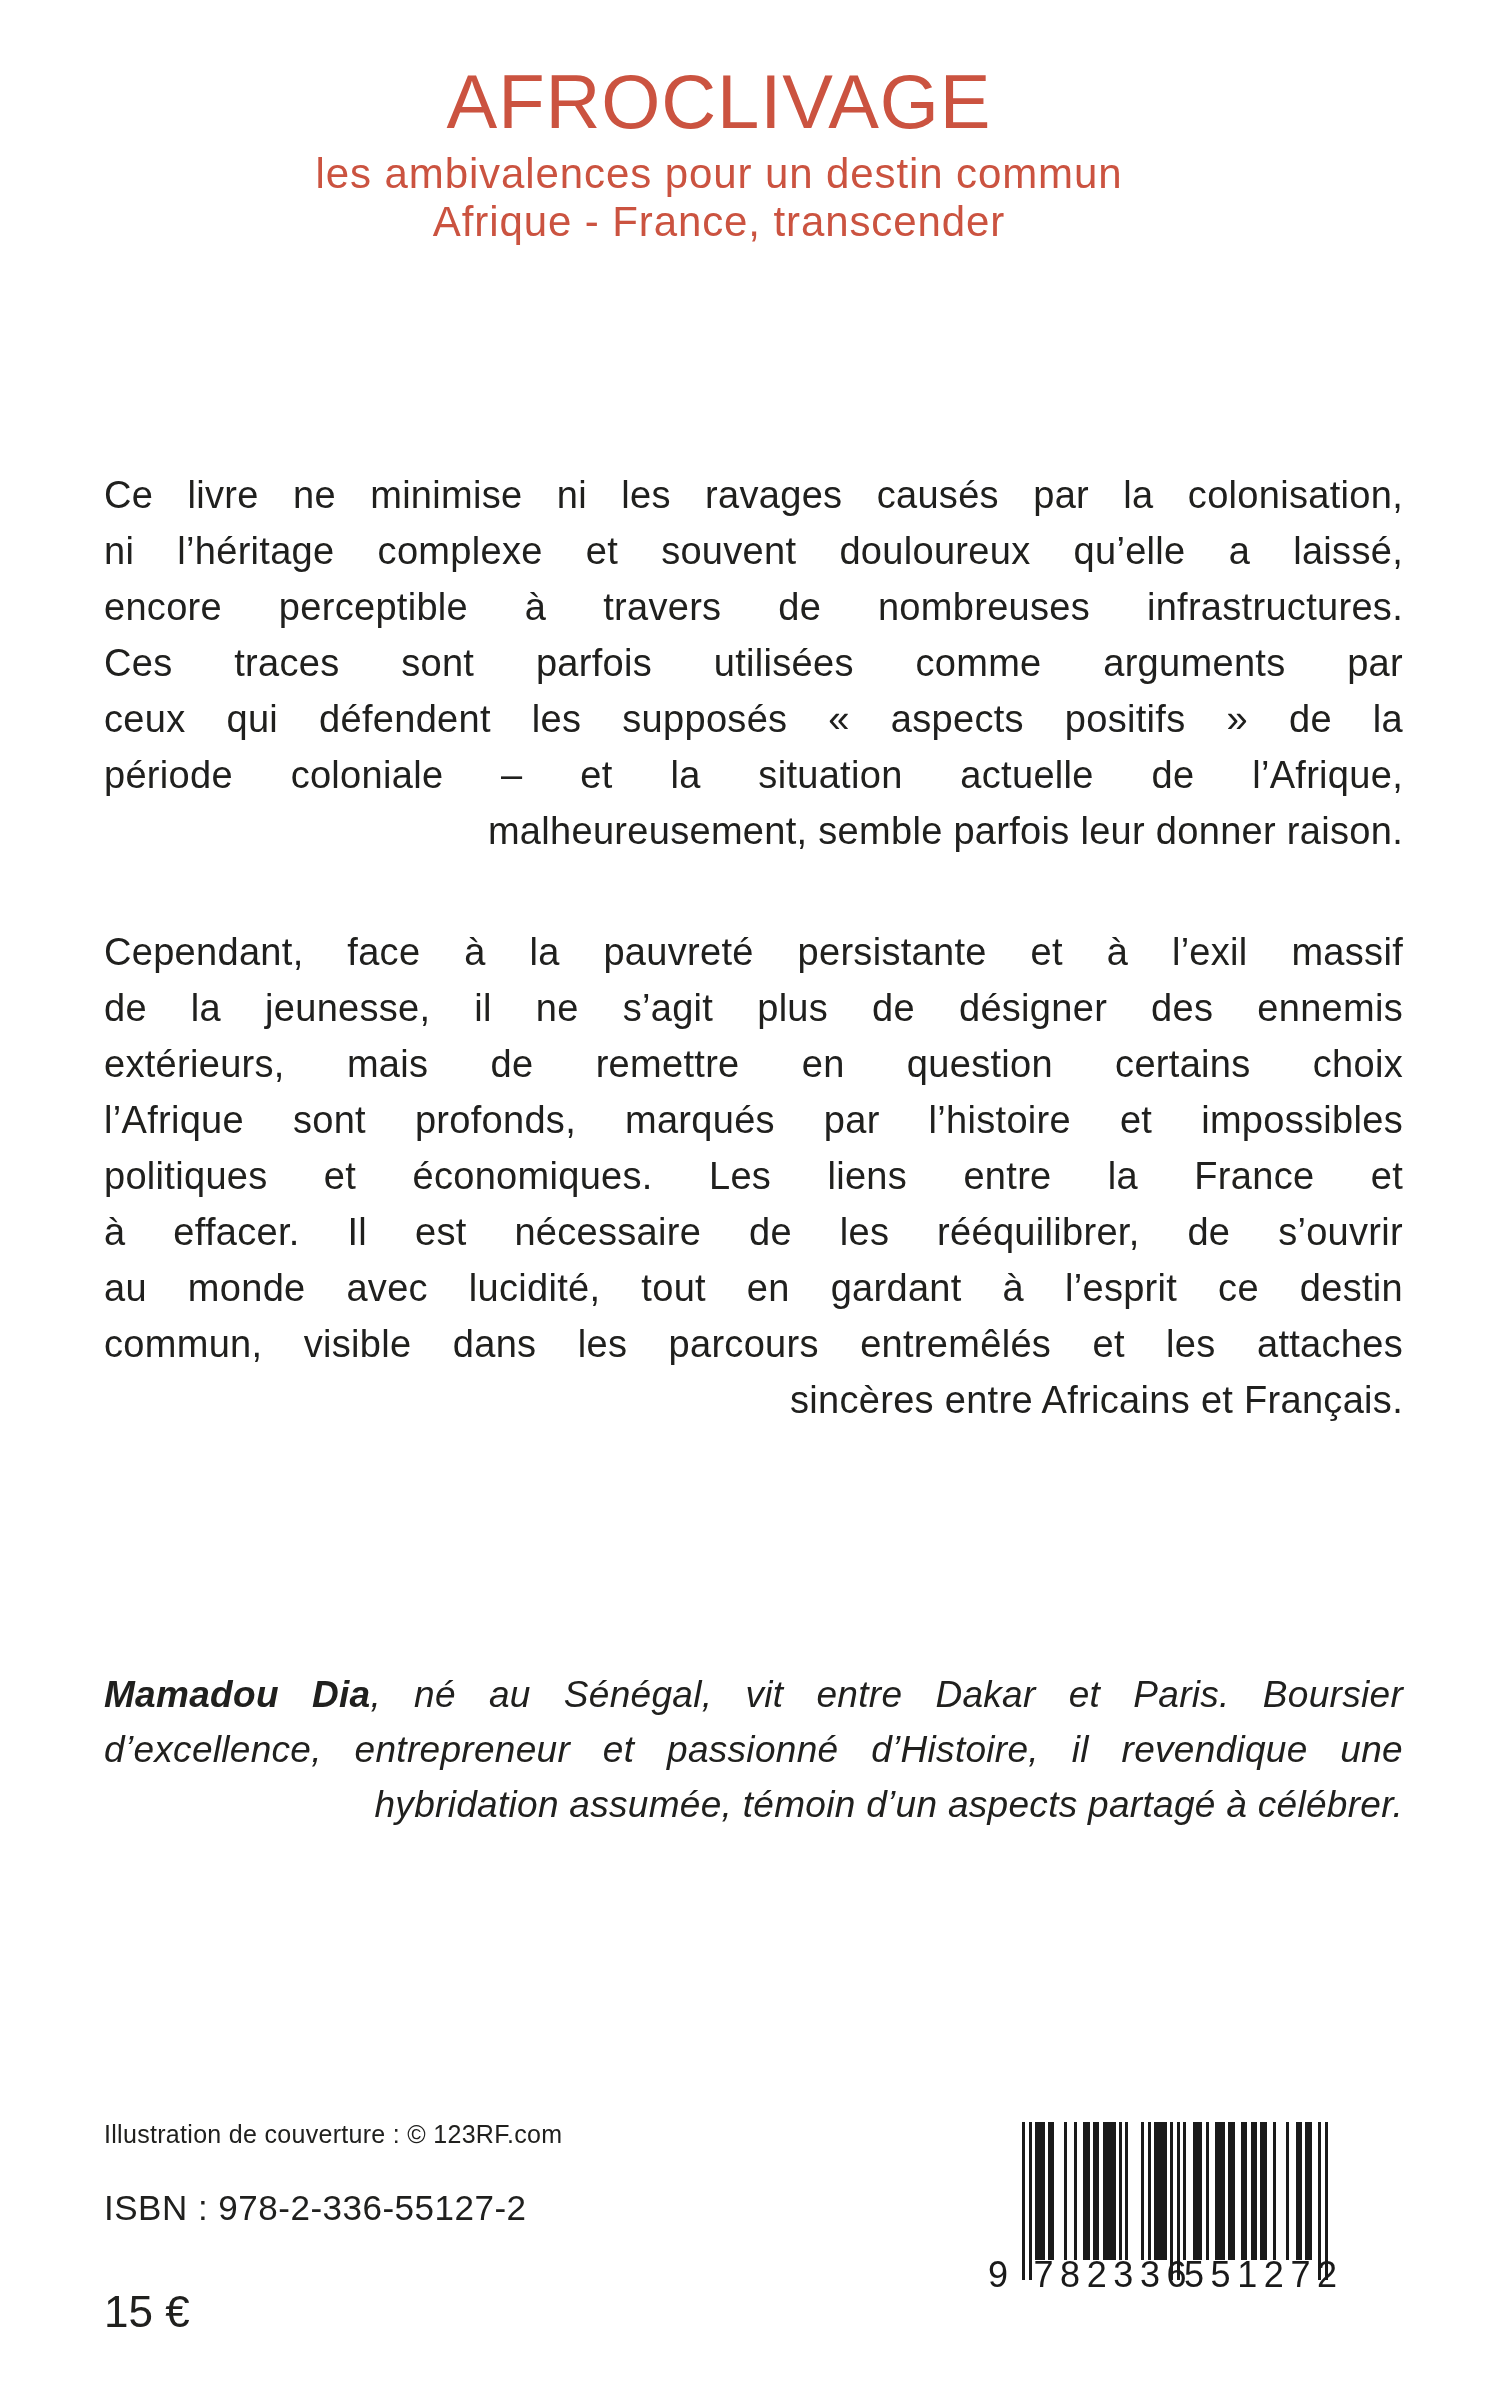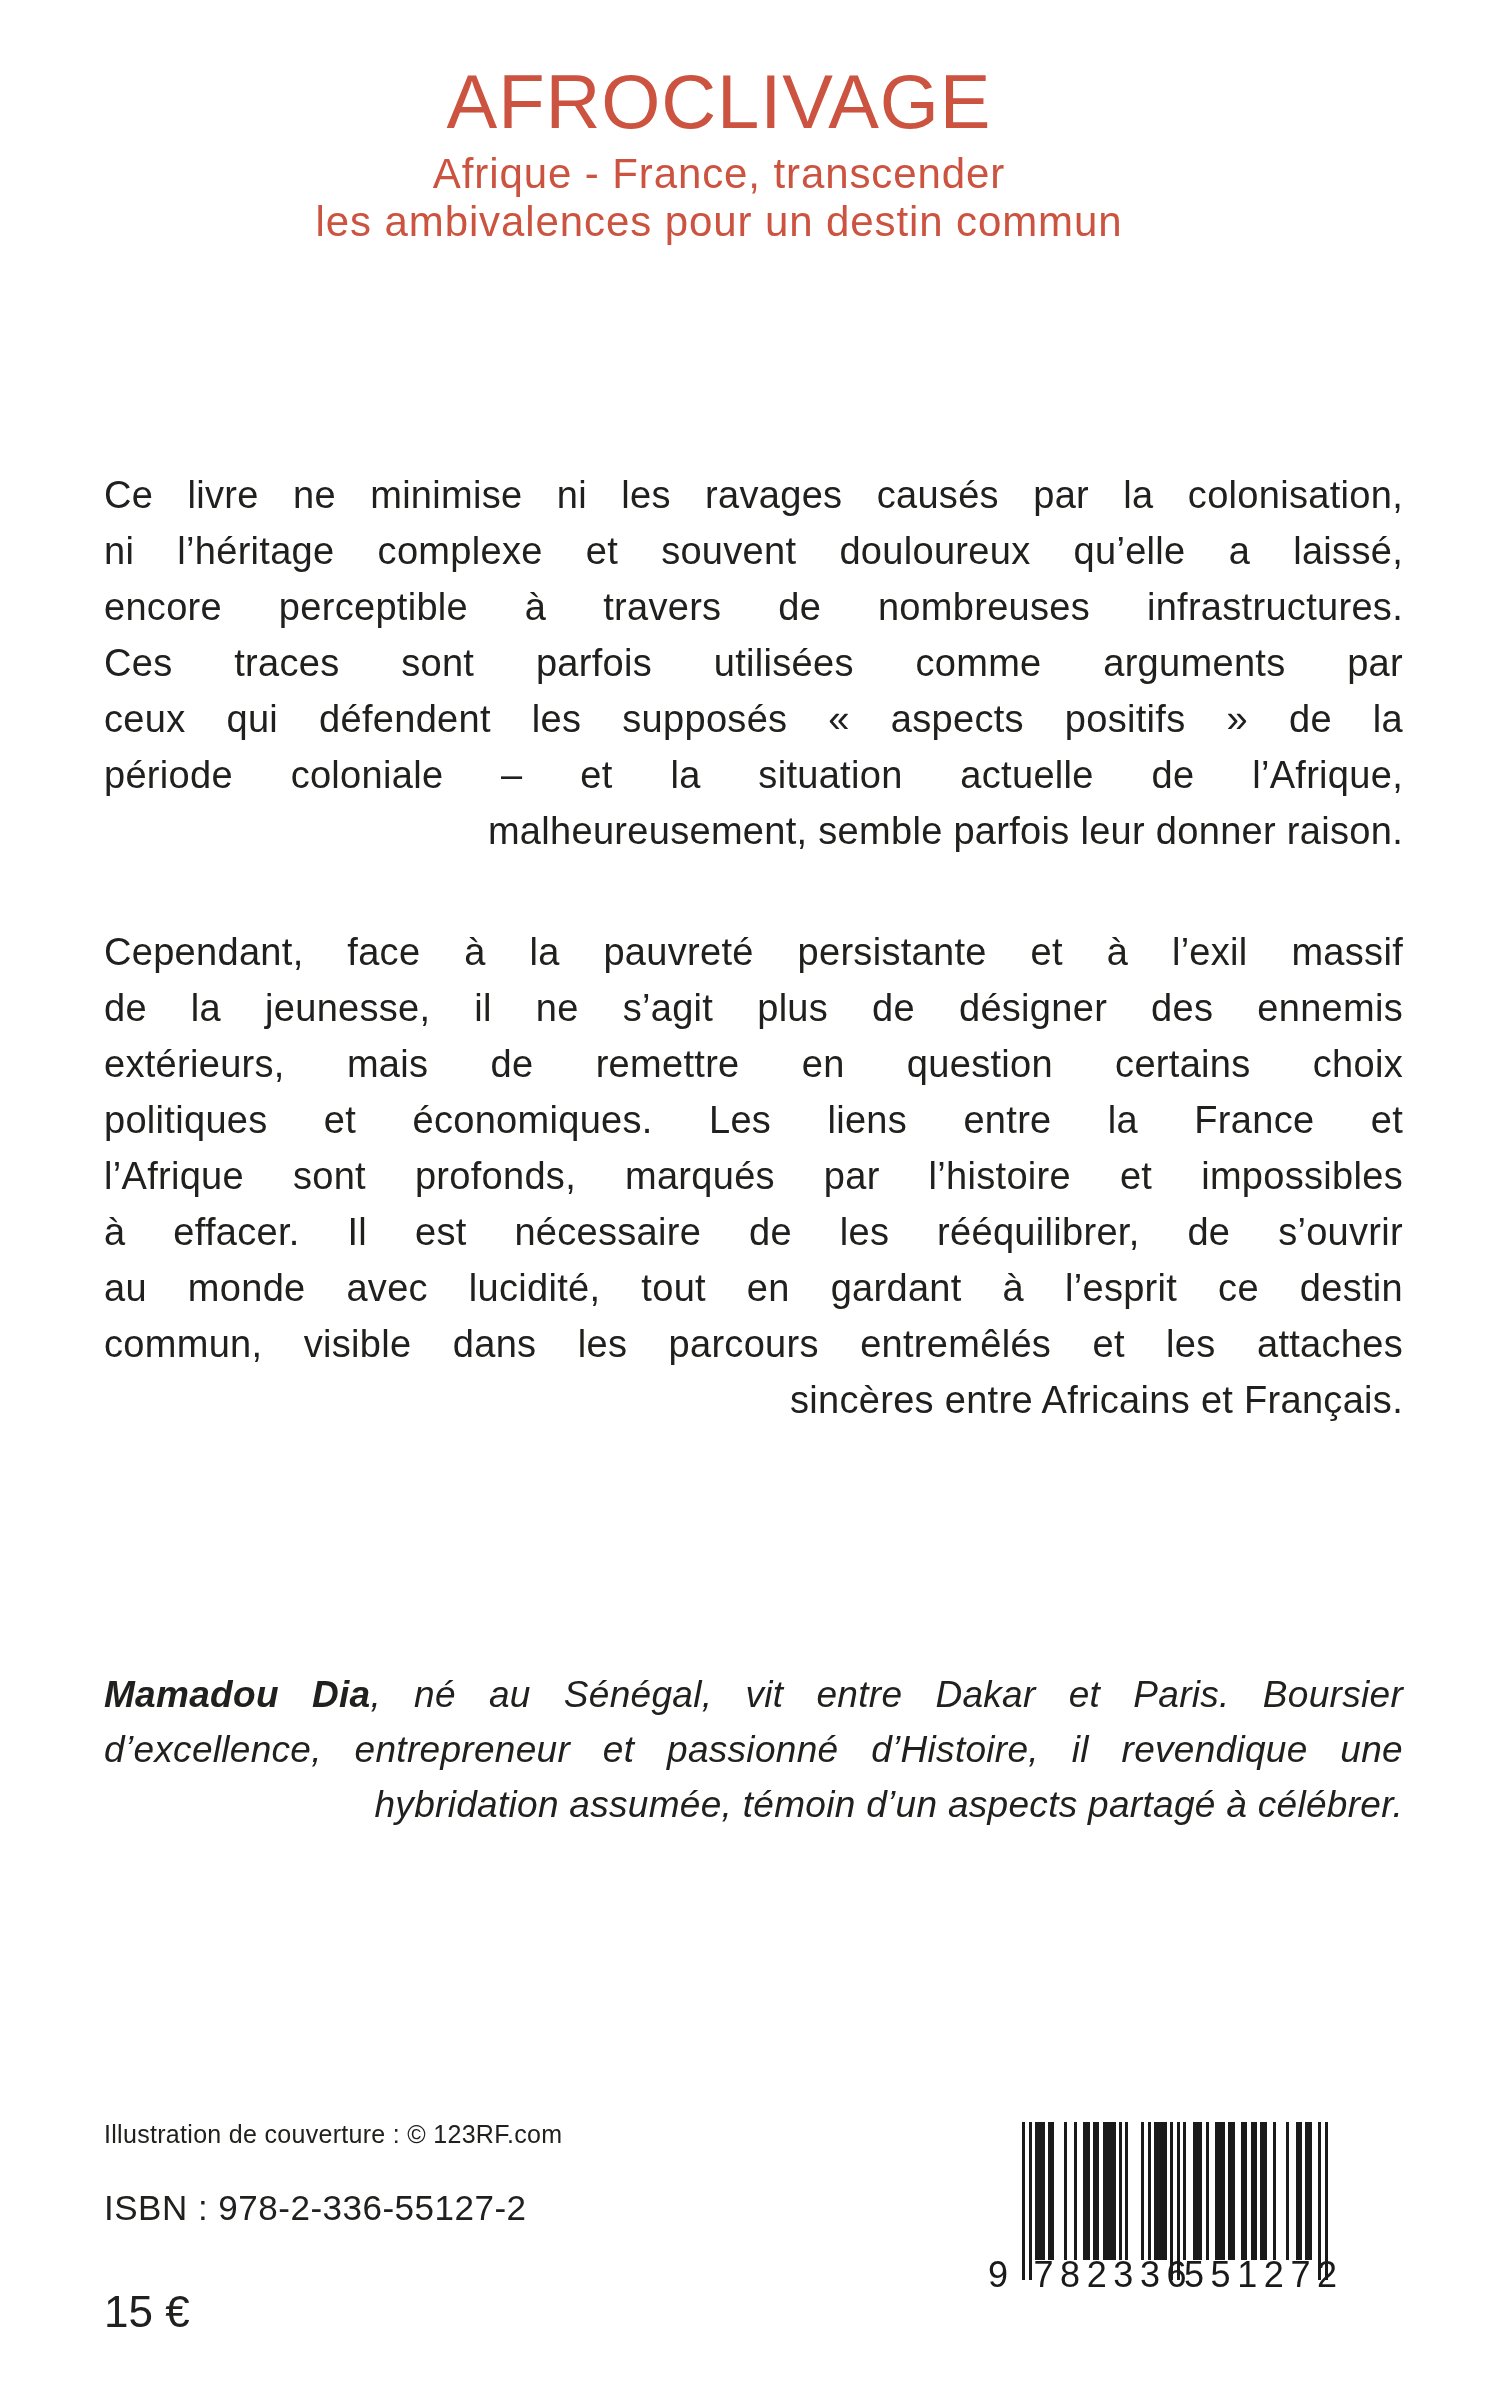--- a/index.html
+++ b/index.html
@@ -53,41 +53,41 @@
   .bc-right{left:162px;width:132px;text-align:center;letter-spacing:6.6px;}
 </style>
 </head>
 <body>
 
 <div class="page">
 
   <header class="cover-header">
     <h1 class="title">AFROCLIVAGE</h1>
     <div class="subtitle">
+      <div>les ambivalences pour un destin commun</div>
       <div>Afrique - France, transcender</div>
-      <div>les ambivalences pour un destin commun</div>
     </div>
   </header>
 
   <section class="synopsis p1">
     <div class="jline">Ce livre ne minimise ni les ravages causés par la colonisation,</div>
     <div class="jline">ni l’héritage complexe et souvent douloureux qu’elle a laissé,</div>
     <div class="jline">encore perceptible à travers de nombreuses infrastructures.</div>
     <div class="jline">Ces traces sont parfois utilisées comme arguments par</div>
     <div class="jline">ceux qui défendent les supposés « aspects positifs » de la</div>
     <div class="jline">période coloniale – et la situation actuelle de l’Afrique,</div>
     <div class="lline">malheureusement, semble parfois leur donner raison.</div>
   </section>
 
   <section class="synopsis p2">
     <div class="jline">Cependant, face à la pauvreté persistante et à l’exil massif</div>
     <div class="jline">de la jeunesse, il ne s’agit plus de désigner des ennemis</div>
     <div class="jline">extérieurs, mais de remettre en question certains choix</div>
+    <div class="jline">l’Afrique sont profonds, marqués par l’histoire et impossibles</div>
     <div class="jline">politiques et économiques. Les liens entre la France et</div>
-    <div class="jline">l’Afrique sont profonds, marqués par l’histoire et impossibles</div>
     <div class="jline">à effacer. Il est nécessaire de les rééquilibrer, de s’ouvrir</div>
     <div class="jline">au monde avec lucidité, tout en gardant à l’esprit ce destin</div>
     <div class="jline">commun, visible dans les parcours entremêlés et les attaches</div>
     <div class="lline">sincères entre Africains et Français.</div>
   </section>
 
   <section class="bio">
     <div class="jline"><span class="author">Mamadou Dia</span><span>, né au Sénégal, vit entre Dakar et Paris. Boursier</span></div>
     <div class="jline">d’excellence, entrepreneur et passionné d’Histoire, il revendique une</div>
     <div class="lline">hybridation assumée, témoin d’un aspects partagé à célébrer.</div>

